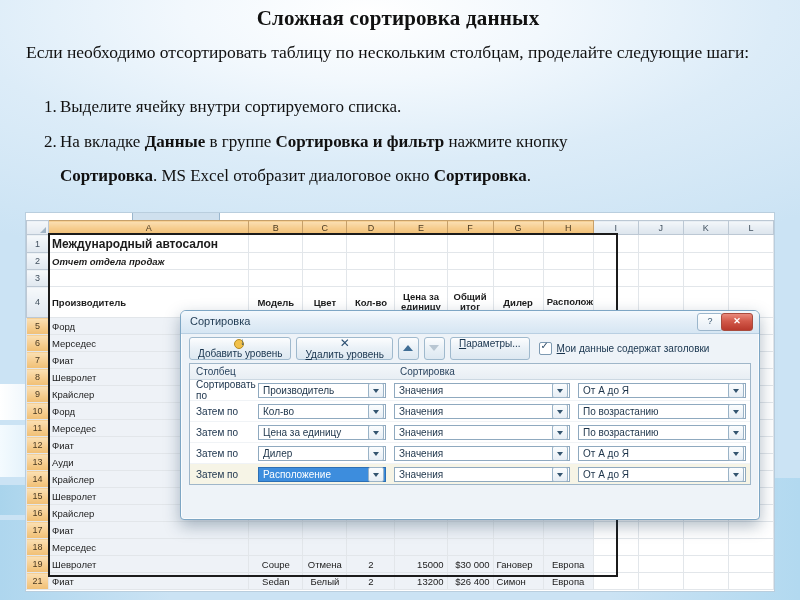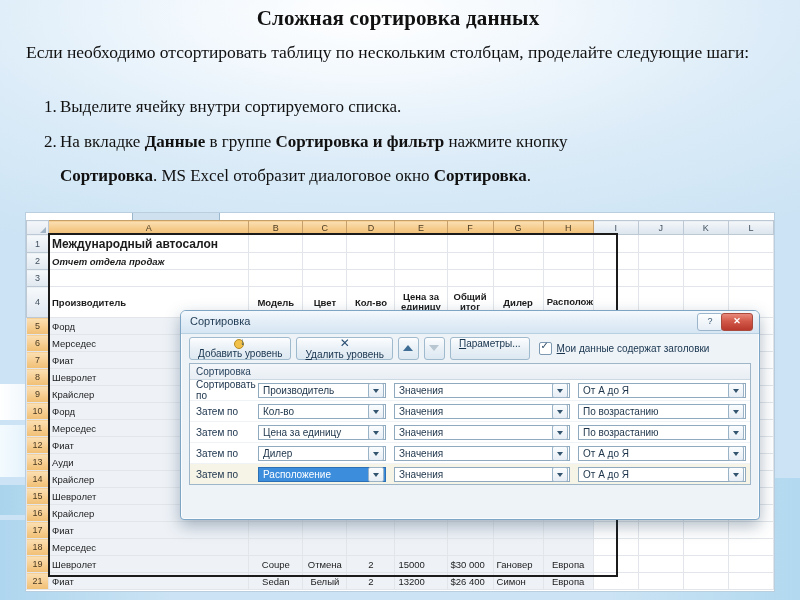--- a/index.html
+++ b/index.html
@@ -69,21 +69,21 @@
     width:22px;text-align:center;font-size:9px;color:#4a3a22;
     background:linear-gradient(180deg,#fbe0b4 0%,#f6cd8f 55%,#f0bf74 100%);
     border:1px solid #c7a069;
   }
   td.rowhdr.unsel{
     background:linear-gradient(180deg,#f6f9fb 0%,#e9eff5 55%,#e0e8ef 100%);
     border:1px solid #bcc8d4;color:#41505e;
   }
   td.sel{background:#eef2f7;}
   td.c{text-align:center;}
-  td.r{}
+  td.r{text-align:right;}
   td.t1{font-weight:bold;font-size:12px;}
   td.t2{font-weight:bold;font-style:italic;font-size:9.5px;}
   td.hdr4{font-weight:bold;font-size:9.5px;vertical-align:middle;}
   tr.r4 td{height:30px;}
   tr.r1 td{height:17px;}
   .hdr-wrap{white-space:normal;line-height:10px;text-align:center;}
   
   .selrange{position:absolute;border:2px solid #1b1b1b;pointer-events:none;}
 
   
@@ -564,20 +564,21 @@
       <span><span class="u">П</span><span>араметры...</span></span>
     </span>
     <span class="chk">
       <span class="box"></span>
       <span><span class="u">М</span><span>ои данные содержат заголовки</span></span>
     </span>
   </div>
 
   <div class="dlg-list">
     <div class="lh">
+      <span class="c1">Столбец</span>
       <span class="c2">Сортировка</span>
     </div>
     <div id="levels">
         <div class="lrow">
           <span class="lbl">Сортировать по</span>
           <span class="fld f1">
             <span class="v">Производитель</span>
             <span class="dd"></span>
           </span>
           <span class="gapA"></span>

